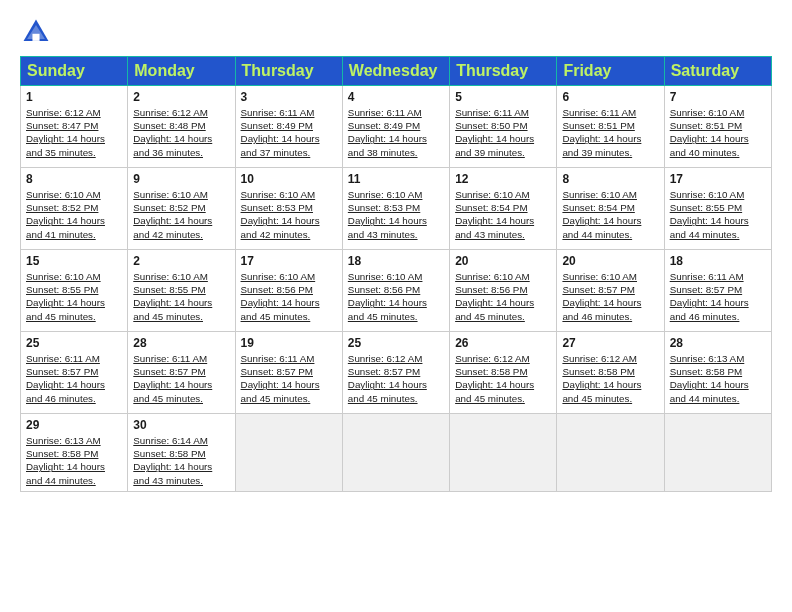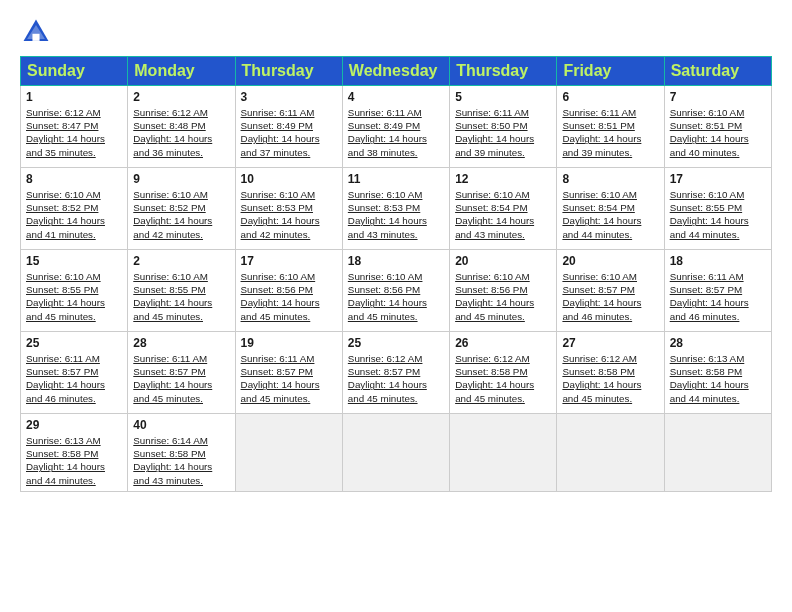--- a/index.html
+++ b/index.html
@@ -247,21 +247,21 @@
             <div class="day-num">28</div>
             <div class="day-info">Sunrise: 6:13 AM<br>Sunset: 8:58 PM<br>Daylight: 14 hours and 44 minutes.</div>
           </td>
         </tr>
         <tr>
           <td>
             <div class="day-num">29</div>
             <div class="day-info">Sunrise: 6:13 AM<br>Sunset: 8:58 PM<br>Daylight: 14 hours and 44 minutes.</div>
           </td>
           <td>
-            <div class="day-num">40</div>
+            <div class="day-num">30</div>
             <div class="day-info">Sunrise: 6:14 AM<br>Sunset: 8:58 PM<br>Daylight: 14 hours and 43 minutes.</div>
           </td>
           <td class="empty"></td>
           <td class="empty"></td>
           <td class="empty"></td>
           <td class="empty"></td>
           <td class="empty"></td>
         </tr>
       </tbody>
   </table>

